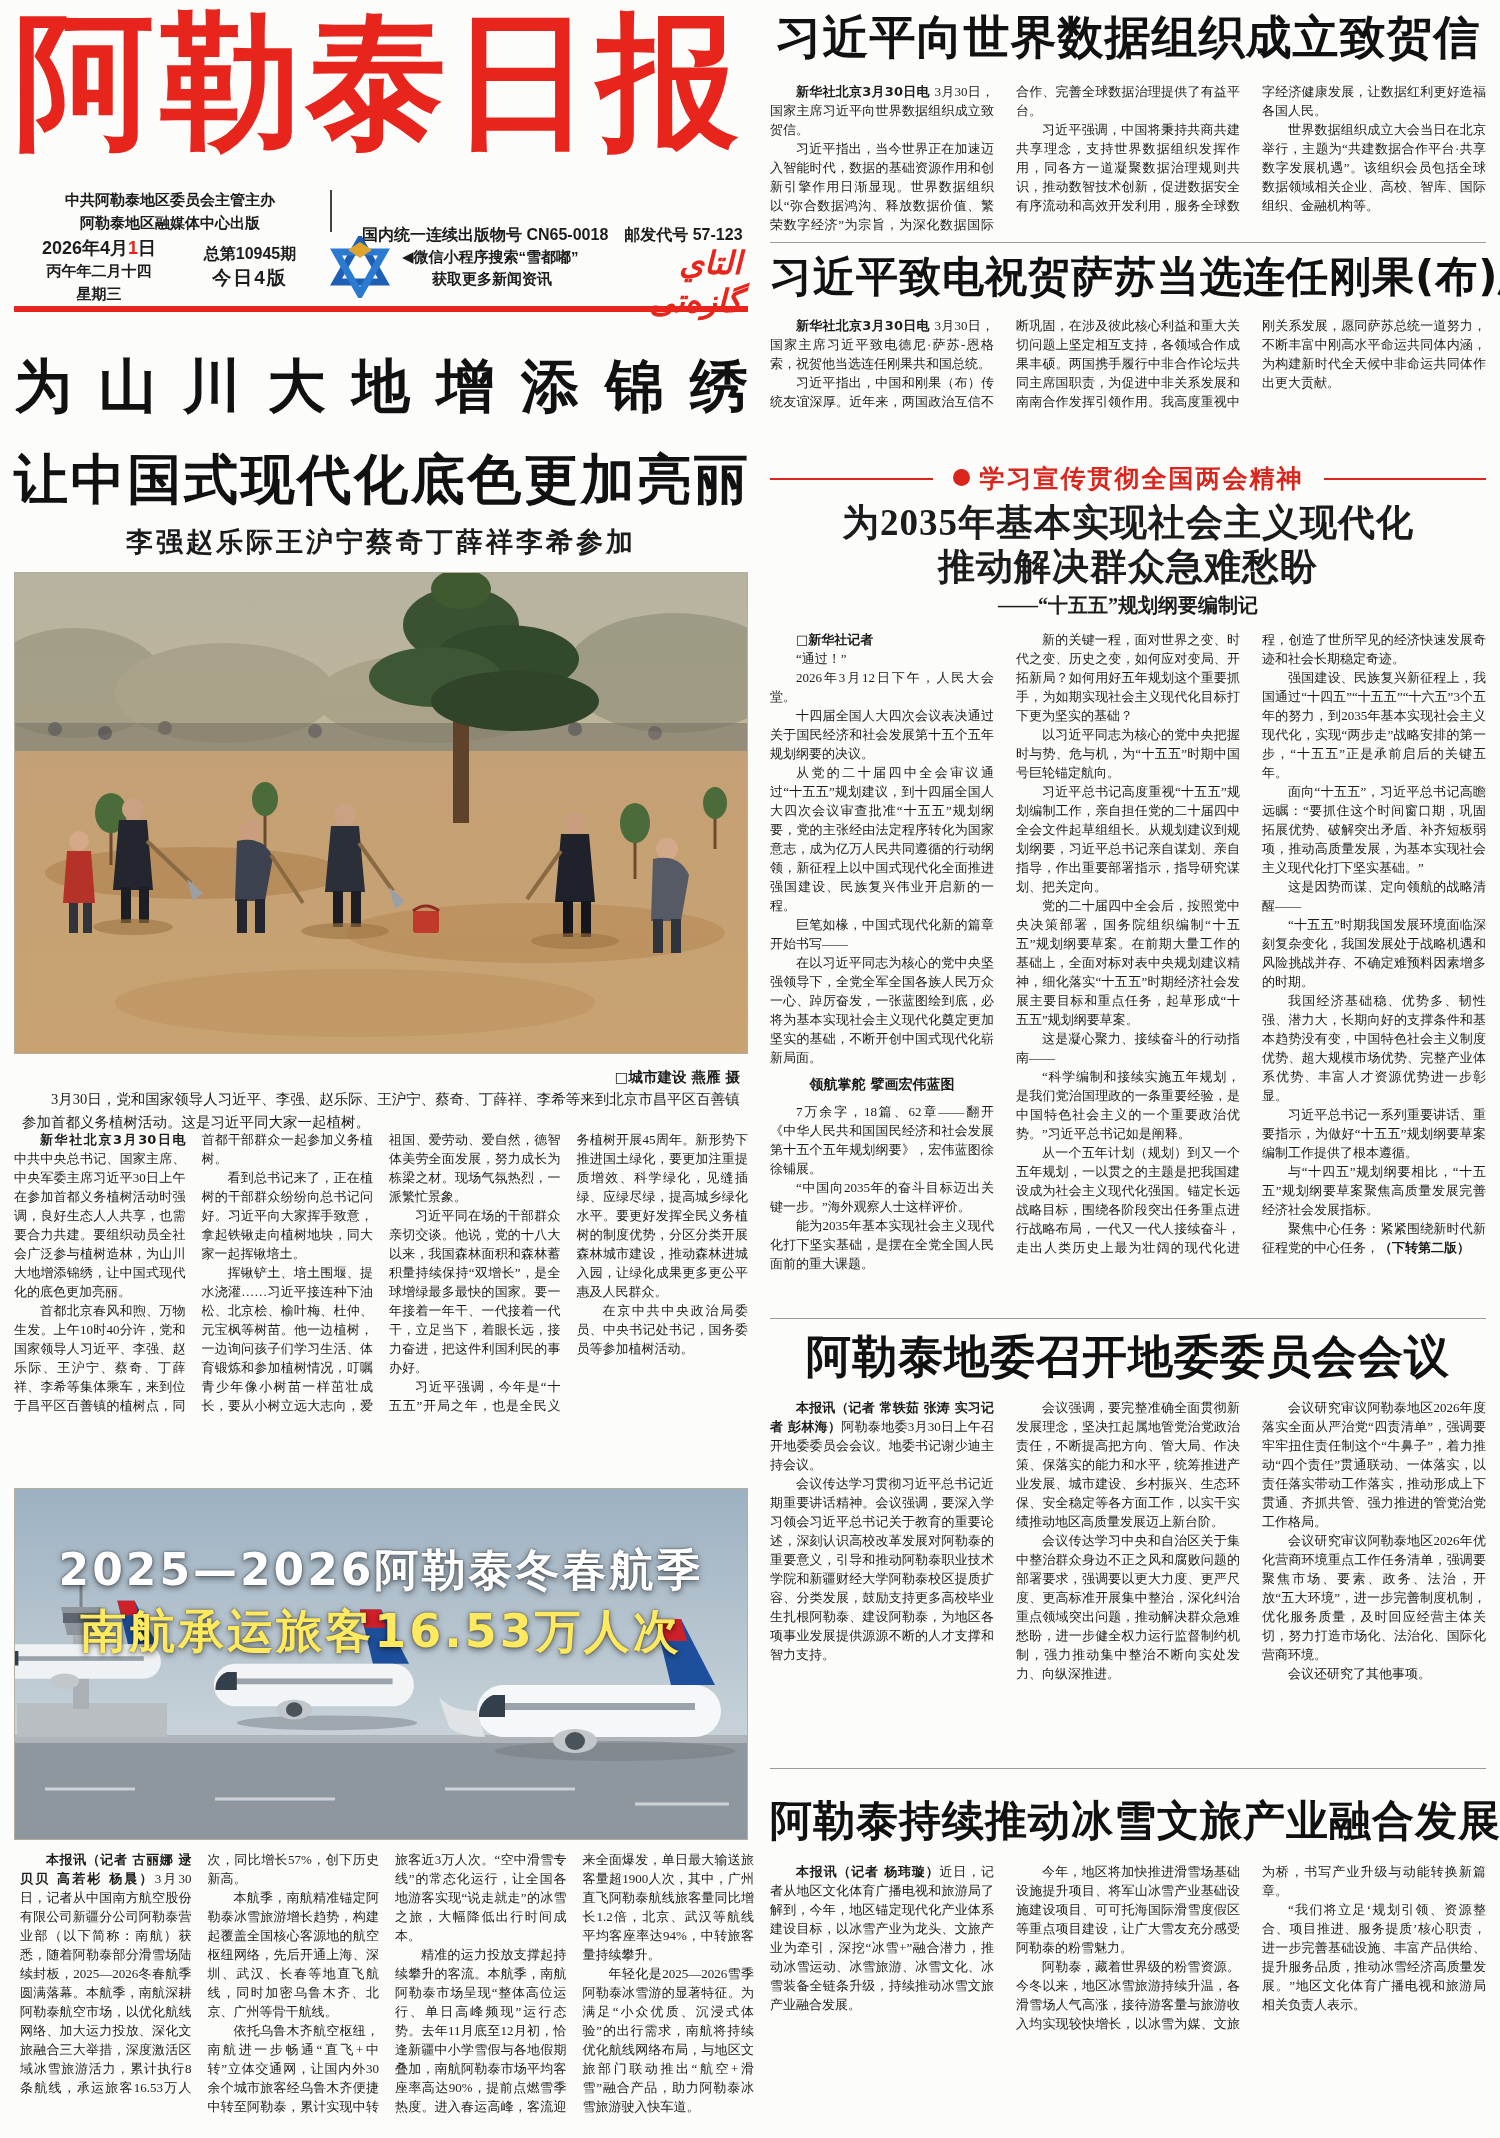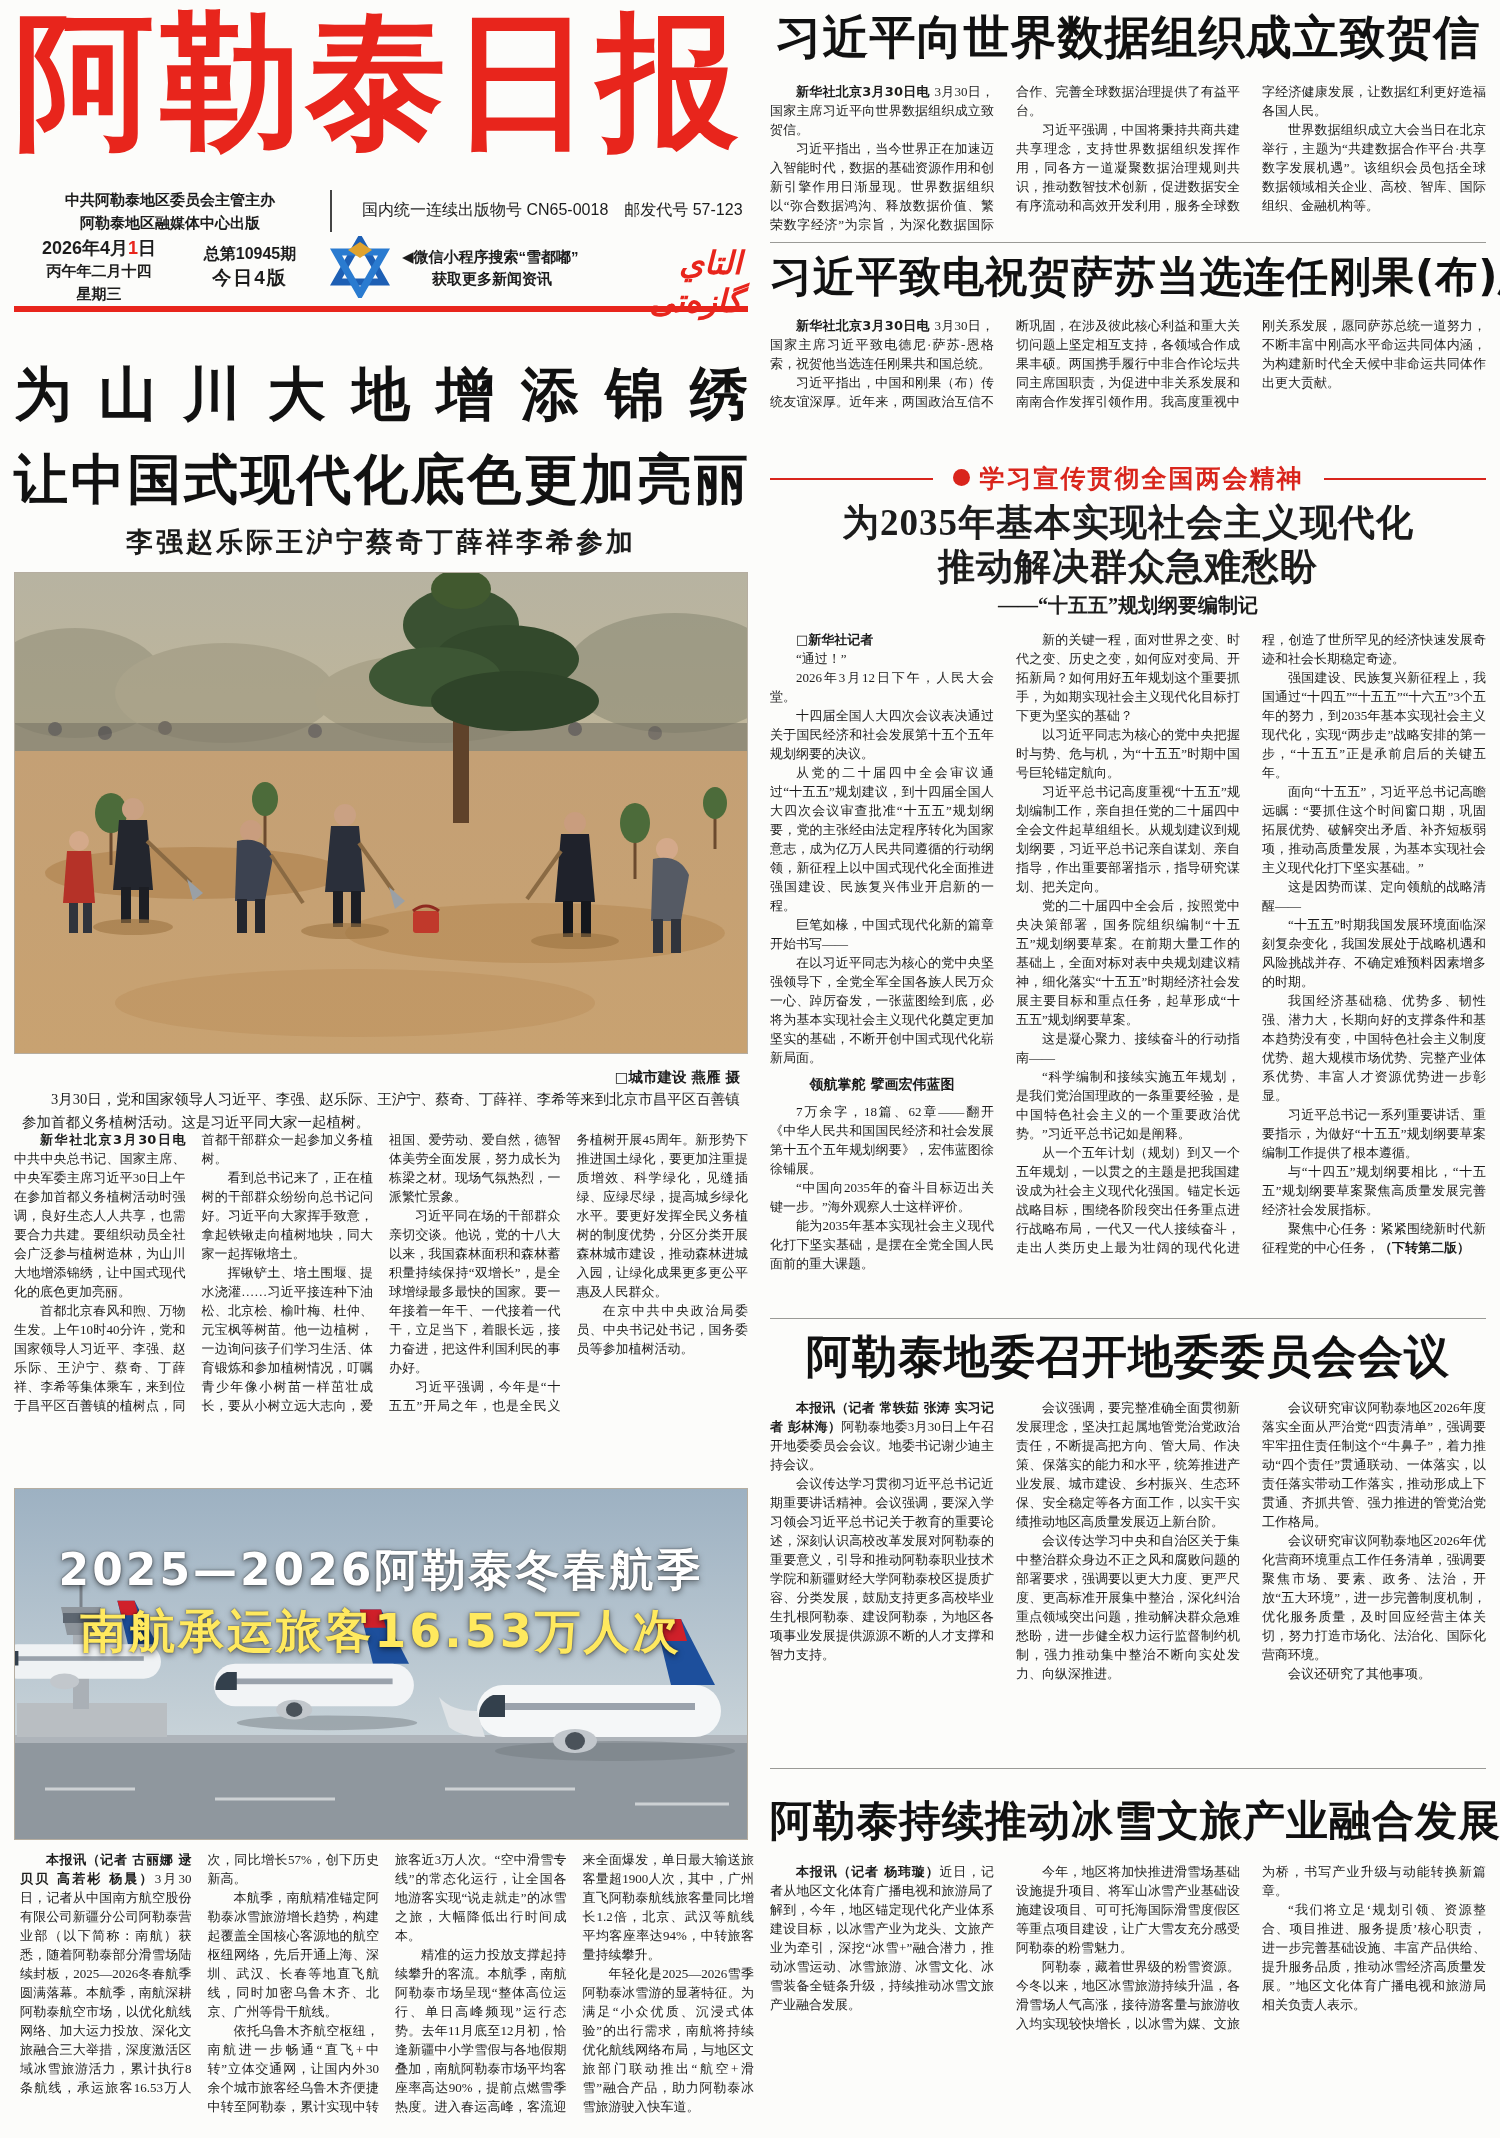--- a/index.html
+++ b/index.html
@@ -7,21 +7,21 @@
         font-family:"Liberation Serif","DejaVu Serif",serif;color:#1c1c1c;}
   .abs{position:absolute;}
   .hei{font-family:"Liberation Sans","DejaVu Sans",sans-serif;}
   .center{text-align:center;}
   .red{color:#e8251c;}
 
   
   .masthead{font-family:"DejaVu Sans","Liberation Sans",sans-serif;font-weight:900;color:#e8251c;
             font-size:140px;line-height:1.08;letter-spacing:6px;white-space:nowrap;transform:scaleY(1.05);}
   .meta-small{font-weight:700;font-size:15px;line-height:1.55;}
-  .publine{font-weight:400;font-size:16px;white-space:nowrap;}
+  .publine{font-weight:700;font-size:16px;white-space:nowrap;margin-top:25px;}
   .vdiv{width:2px;background:#444;}
   .dateline1{font-size:18px;font-weight:700;}
   .dateline2{font-size:15px;font-weight:700;line-height:1.5;}
   .issue1{font-size:16px;font-weight:700;}
   .issue2{font-size:19px;font-weight:700;letter-spacing:2px;}
   .wechat{font-weight:700;font-size:15px;line-height:1.45;}
   .kazakh{font-weight:900;font-size:32px;color:#e8251c;direction:rtl;font-style:italic;}
   .redrule{background:#e8251c;height:6px;}
 
   
@@ -187,21 +187,21 @@
   <div class="abs hdiv" style="left:770px;top:1768px;width:716px;"></div>
 
   <div class="abs head-black" style="left:770px;top:1798px;width:716px;font-size:42px;">阿勒泰持续推动冰雪文旅产业融合发展</div>
   <div class="abs cols cols3" style="left:770px;top:1862px;width:716px;height:266px;">
       <p class="para"><b class="pb">本报讯（记者 杨玮璇）</b><span>近日，记者从地区文化体育广播电视和旅游局了解到，今年，地区锚定现代化产业体系建设目标，以冰雪产业为龙头、文旅产业为牵引，深挖“冰雪+”融合潜力，推动冰雪运动、冰雪旅游、冰雪文化、冰雪装备全链条升级，持续推动冰雪文旅产业融合发展。</span></p>
       <p class="para"><span>今年，地区将加快推进滑雪场基础设施提升项目、将军山冰雪产业基础设施建设项目、可可托海国际滑雪度假区等重点项目建设，让广大雪友充分感受阿勒泰的粉雪魅力。</span></p>
       <p class="para"><span>阿勒泰，藏着世界级的粉雪资源。今冬以来，地区冰雪旅游持续升温，各滑雪场人气高涨，接待游客量与旅游收入均实现较快增长，以冰雪为媒、文旅为桥，书写产业升级与动能转换新篇章。</span></p>
       <p class="para"><span>“我们将立足‘规划引领、资源整合、项目推进、服务提质’核心职责，进一步完善基础设施、丰富产品供给、提升服务品质，推动冰雪经济高质量发展。”地区文化体育广播电视和旅游局相关负责人表示。</span></p>
     </div>
 
-  <div class="abs head-huge" style="left:14px;top:364px;width:734px;font-size:58px;">为山川大地增添锦绣</div>
+  <div class="abs head-huge" style="left:14px;top:356px;width:734px;font-size:58px;">为山川大地增添锦绣</div>
   <div class="abs head-huge" style="left:14px;top:452px;width:734px;font-size:54px;">让中国式现代化底色更加亮丽</div>
   <div class="abs parts" style="left:14px;top:524px;width:734px;">李强赵乐际王沪宁蔡奇丁薛祥李希参加</div>
 
   <div class="abs photo" style="left:14px;top:572px;width:732px;height:480px;">
     <svg width="732" height="480" viewBox="0 0 732 480" preserveAspectRatio="none">
       <defs>
         <linearGradient id="skyg" x1="0" y1="0" x2="0" y2="1">
           <stop offset="0" stop-color="#b7b3a1"></stop>
             <stop offset=".5" stop-color="#c3b796"></stop>
             <stop offset="1" stop-color="#cdb188"></stop>

